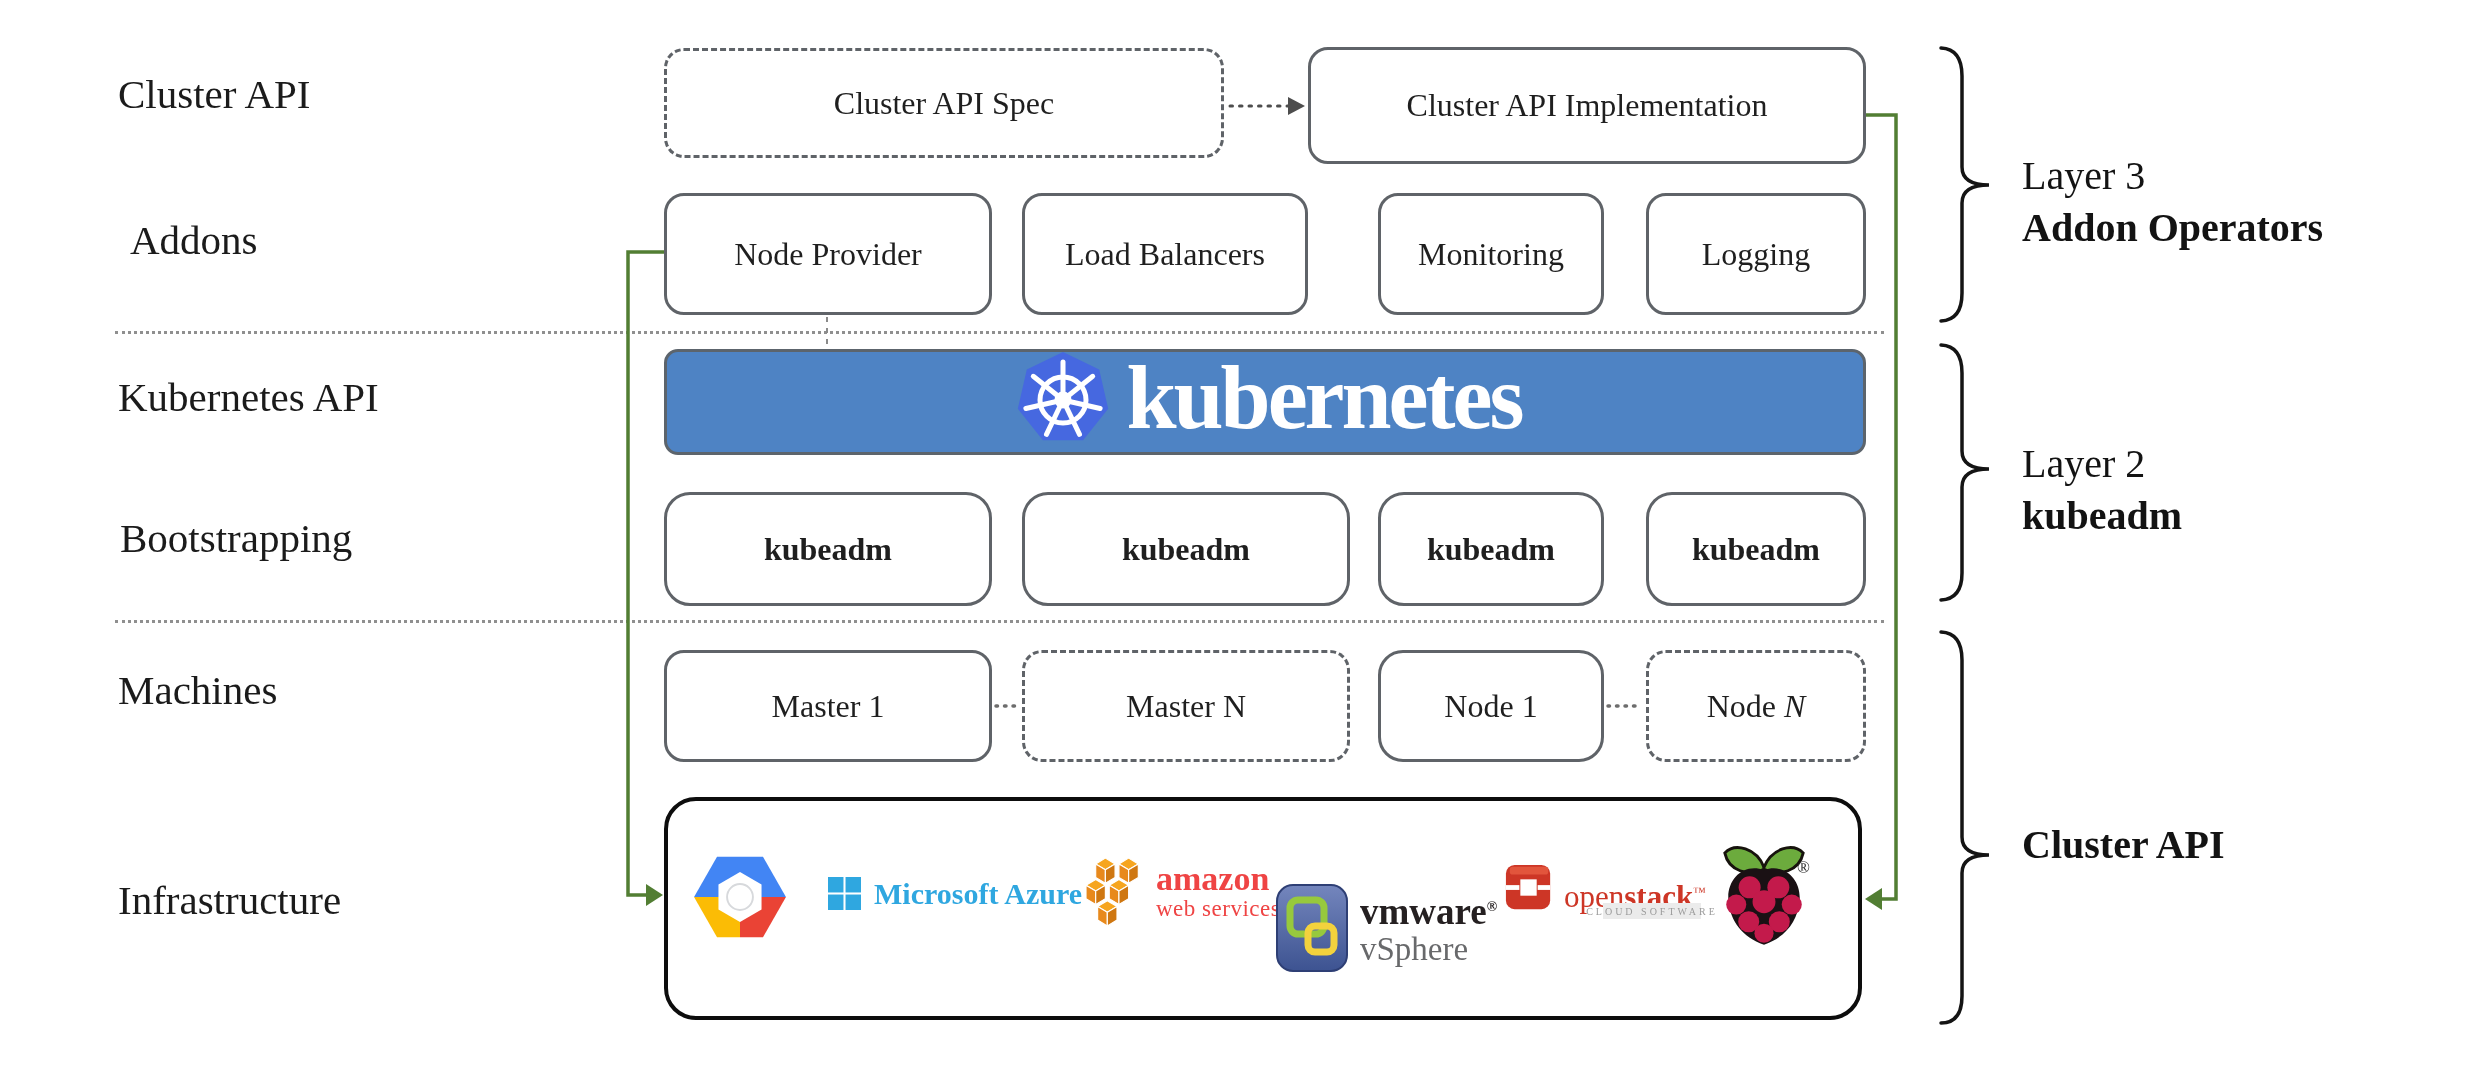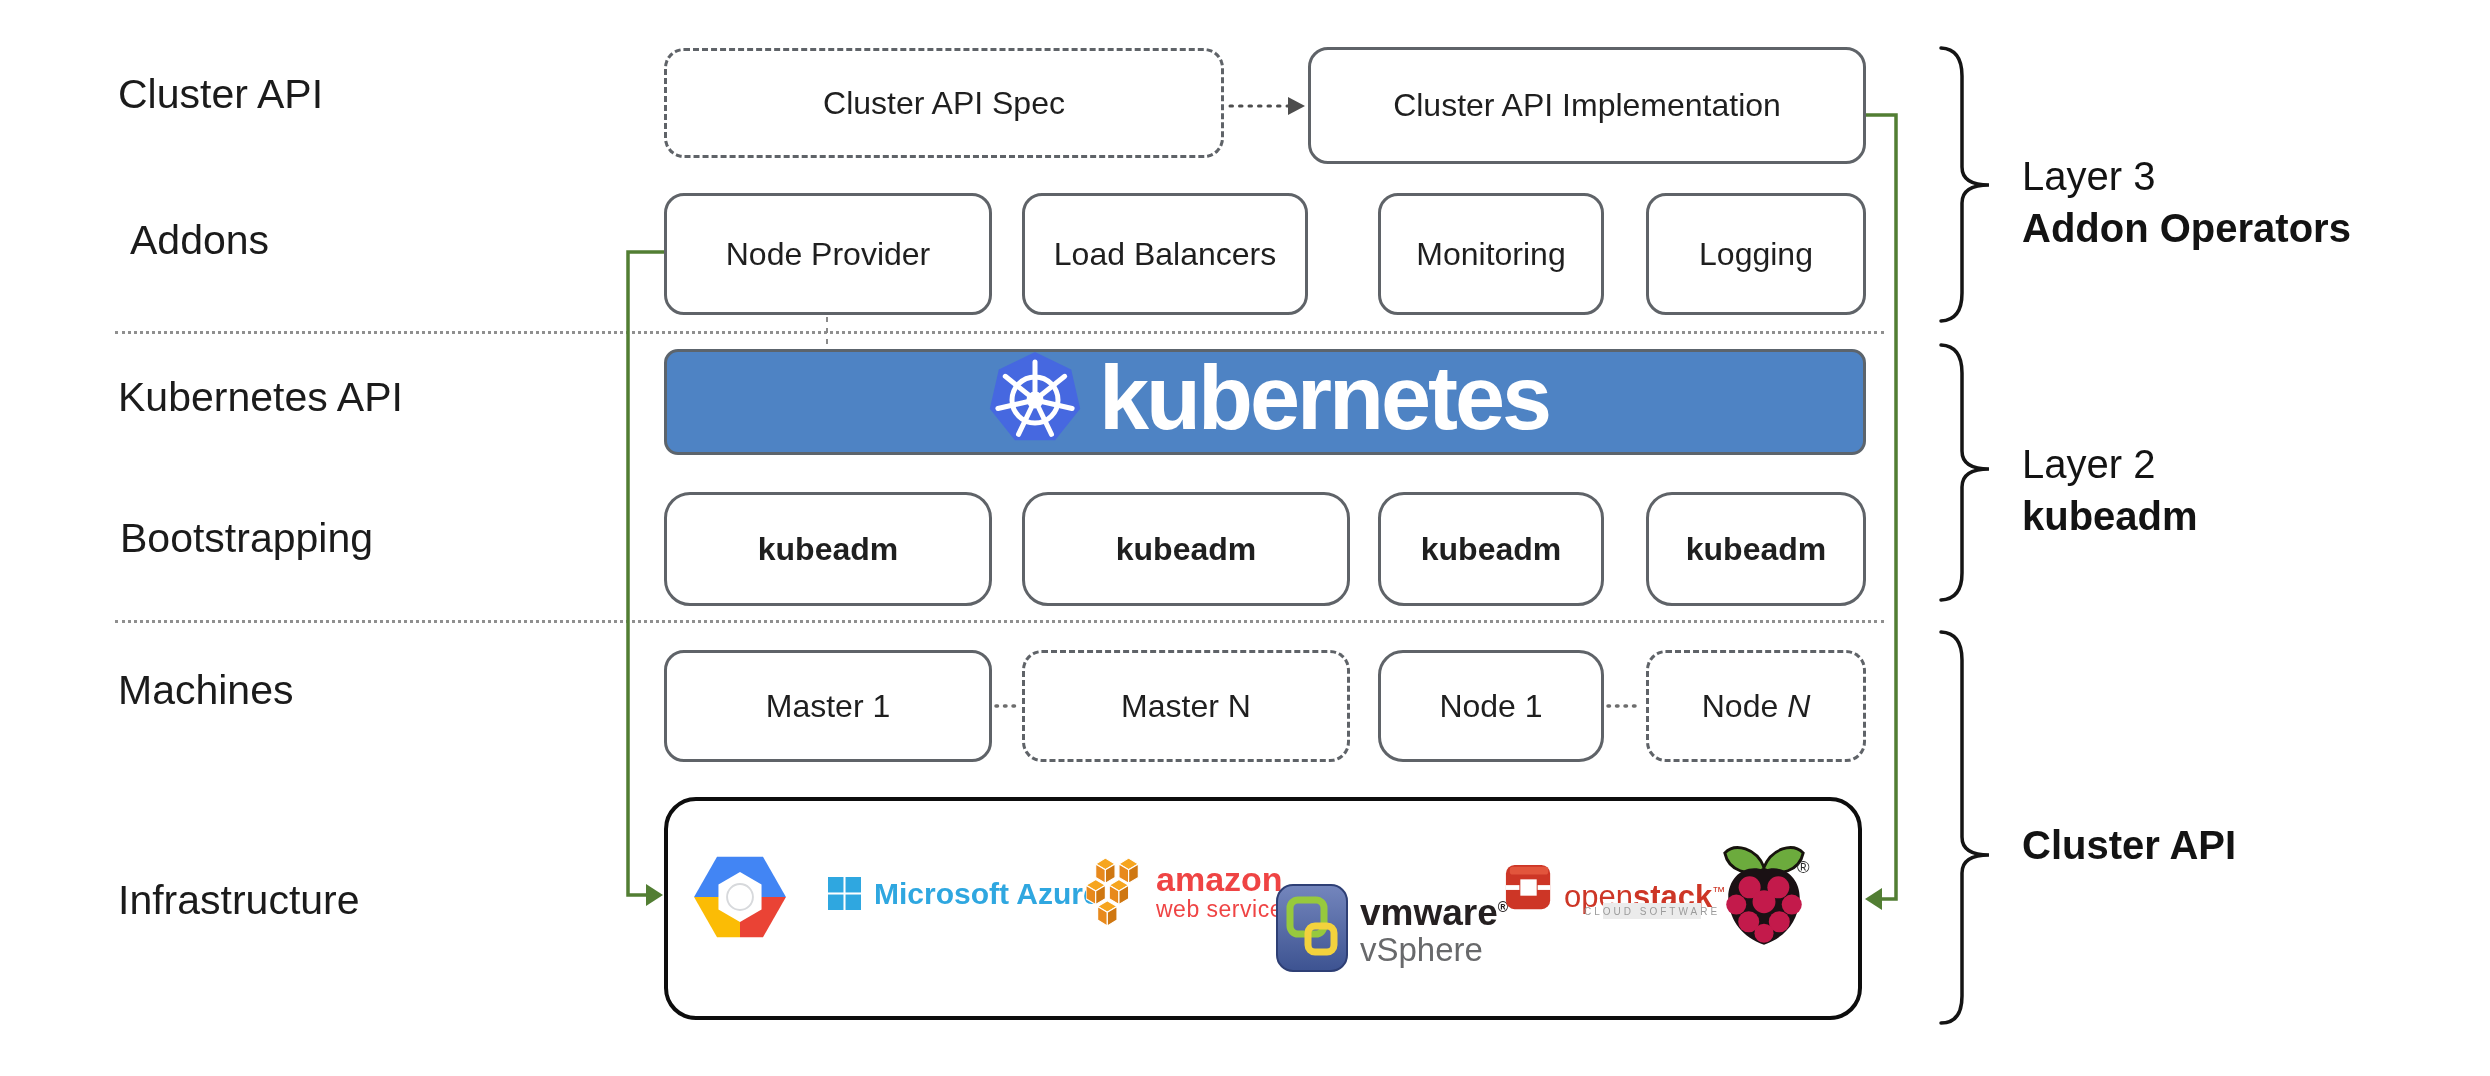--- a/index.html
+++ b/index.html
@@ -1,18 +1,18 @@
 <!DOCTYPE html>
 <html><head>
 <meta charset="utf-8">
 <style>
   html,body{margin:0;padding:0;background:#ffffff;}
   .canvas{
     position:relative;width:2490px;height:1076px;background:#ffffff;overflow:hidden;
-    font-family:Liberation Sans, sans-serif;color:#1f1f1f;
+    font-family:Liberation Serif, serif;color:#1f1f1f;
   }
   .rlabel{position:absolute;font-size:41px;color:#1b1b1b;white-space:nowrap;line-height:48px;}
   .sep{position:absolute;height:0;border-top:3px dotted #8f8f8f;}
   .box{
     position:absolute;box-sizing:border-box;background:#ffffff;
     border:3px solid #5f6368;border-radius:20px;
     display:flex;align-items:center;justify-content:center;
     font-size:32px;color:#1f1f1f;white-space:nowrap;
   }
   .box.dashed{border-style:dashed;}

